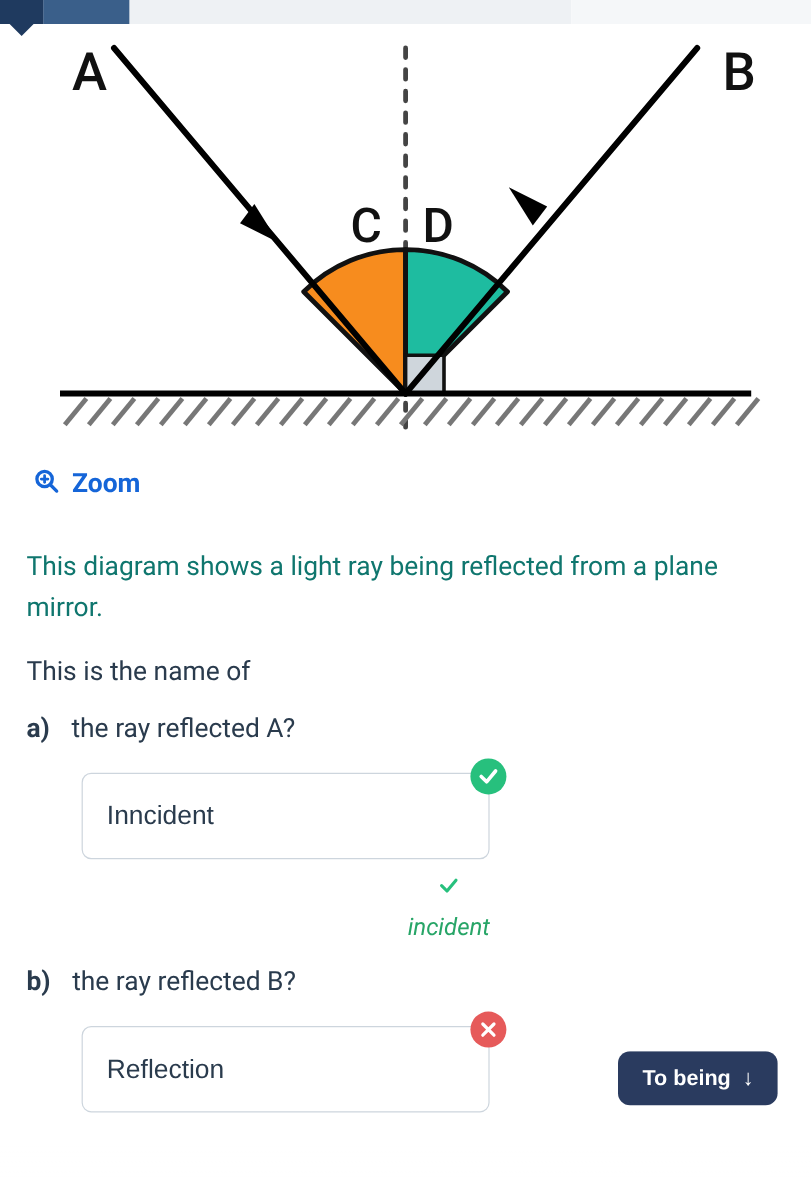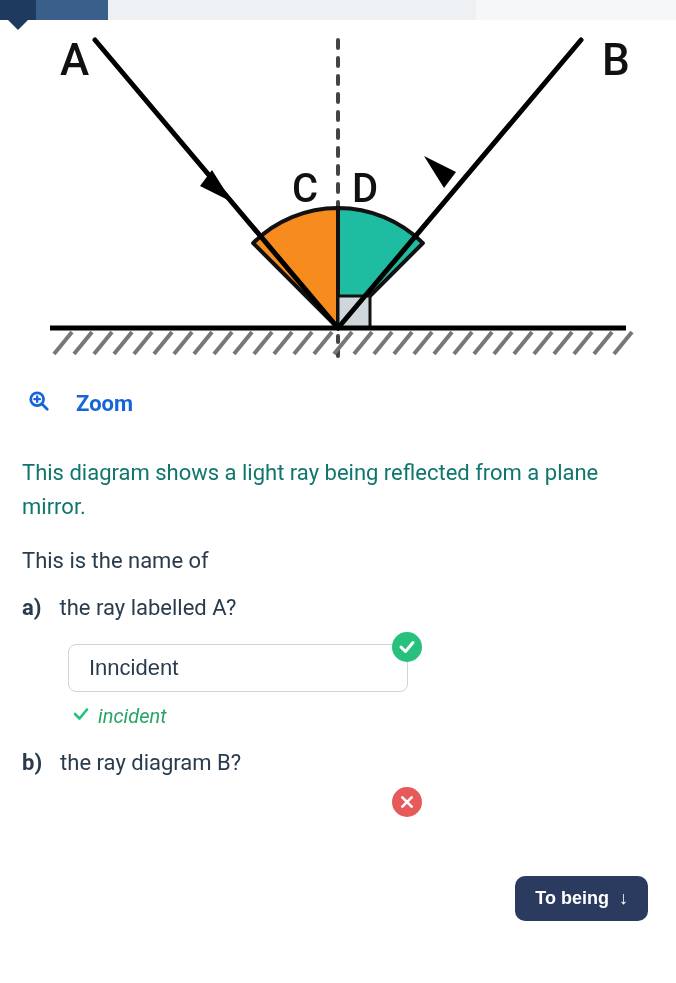--- a/index.html
+++ b/index.html
@@ -6,34 +6,34 @@
   html, body { width: 676px; height: 983px; font-family: -apple-system, BlinkMacSystemFont, "Segoe UI", Roboto, sans-serif; color: #2a3b4d; background:#fff; }
   .topbar { display:flex; height:20px; width:100%; }
   .topbar .seg { height:100%; }
   .topbar .seg.a { width:36px; background:#1f3a5f; position:relative; }
   .topbar .seg.b { width:72px; background:#3a5f8a; }
   .topbar .seg.c { flex:1; background:#eef1f4; }
   .topbar .seg.d { width:200px; background:#f5f7f9; }
   .pointer { position:absolute; left:50%; bottom:-10px; transform:translateX(-50%); width:0; height:0; border-left:10px solid transparent; border-right:10px solid transparent; border-top:10px solid #1f3a5f; }
   .diagram-wrap { background:#fff; padding: 0; }
   .diagram { width: 100%; height: 350px; display:block; }
-  .zoom-row { padding: 20px 28px 0 28px; display:flex; align-items:center; gap:26px; }
+  .zoom-row { padding: 20px 28px 0 28px; display:flex; align-items:center; gap:10px; }
   .zoom-row .glyph { color:#1565d8; font-weight:bold; }
   .zoom-row .txt { color:#1565d8; font-weight:700; font-size:22px; }
   .body-txt { padding: 40px 22px 0 22px; font-size: 22px; line-height: 1.55; color:#0f766e; }
   .what { padding: 24px 22px 0 22px; font-size: 22px; color:#2a3b4d; }
   .part { padding: 22px 22px 0 22px; display:flex; gap:18px; font-size:22px; }
   .part .pl { font-weight:700; color:#2a3b4d; }
   .part .pq { color:#2a3b4d; }
   .ans-block { padding: 24px 0 0 68px; position:relative; }
-  .ans-input { width: 340px; height: 48px; border:1px solid #cdd5dd; border-radius:8px; font-size:22px; padding:0 20px; color:#2a3b4d; background:#fff; }
+  .ans-input { width: 340px; height: 72px; border:1px solid #cdd5dd; border-radius:8px; font-size:22px; padding:0 20px; color:#2a3b4d; background:#fff; }
   .badge { position:absolute; width:30px; height:30px; border-radius:50%; display:flex; align-items:center; justify-content:center; color:#fff; font-weight:bold; font-size:18px; top:12px; left:392px; }
   .badge.ok { background:#27c07d; }
   .badge.bad { background:#e65a5a; }
-  .feedback { padding: 12px 0 0 72px; font-size:20px; color:#27a567; font-style:italic; display:flex; align-items:center; gap:8px; }
+  .feedback { padding: 12px 0 0 72px; font-size:20px; color:#27a567; font-style:italic; display:flex; align-items:center; gap:8px;flex-direction:column; }
   .feedback .chk { color:#27c07d; font-style:normal; font-weight:bold; }
   .to-bottom { position:fixed; right:28px; bottom:62px; background:#2a3b5f; color:#fff; border:none; border-radius:10px; padding:12px 20px; font-size:18px; font-weight:600; display:flex; align-items:center; gap:10px; cursor:pointer; }
   .fade { position:fixed; left:0; bottom:0; width:100%; height:28px; background:linear-gradient(to bottom, rgba(255,255,255,0), rgba(255,255,255,0.95)); pointer-events:none; }
 </style>
 </head>
 <body>
 
 <div class="topbar">
   <div class="seg a">
       <div class="pointer"></div>
@@ -115,44 +115,45 @@
       </svg>
   </span>
   <span class="txt">Zoom</span>
 </div>
 
 <p class="body-txt">This diagram shows a light ray being reflected from a plane mirror.</p>
 <p class="what">This is the name of</p>
 
 <div class="part">
   <span class="pl">a)</span>
-  <span class="pq">the ray labelled A?</span>
+  <span class="pq">the ray reflected A?</span>
 </div>
 <div class="ans-block">
   <input class="ans-input" type="text" value="Inncident" style="">
   <div class="badge ok">
     <svg width="18" height="18" viewBox="0 0 24 24">
         <path d="M4 12 L10 18 L20 6" fill="none" stroke="#fff" stroke-width="4" stroke-linecap="round" stroke-linejoin="round"></path>
       </svg>
   </div>
 </div>
 <div class="feedback">
   <span class="chk">
     <svg width="18" height="18" viewBox="0 0 24 24">
         <path d="M4 12 L10 18 L20 6" fill="none" stroke="#27c07d" stroke-width="3.5" stroke-linecap="round" stroke-linejoin="round"></path>
       </svg>
   </span>
   <span>incident</span>
 </div>
 
 <div class="part">
   <span class="pl">b)</span>
-  <span class="pq">the ray diagram B?</span>
+  <span class="pq">the ray reflected B?</span>
 </div>
 <div class="ans-block">
+  <input class="ans-input" type="text" value="Reflection" style="">
   <div class="badge bad">
     <svg width="16" height="16" viewBox="0 0 24 24">
         <path d="M5 5 L19 19 M19 5 L5 19" stroke="#fff" stroke-width="4" stroke-linecap="round"></path>
       </svg>
   </div>
 </div>
 
 <button class="to-bottom">
   <span>To being</span>
   <span>↓</span>

